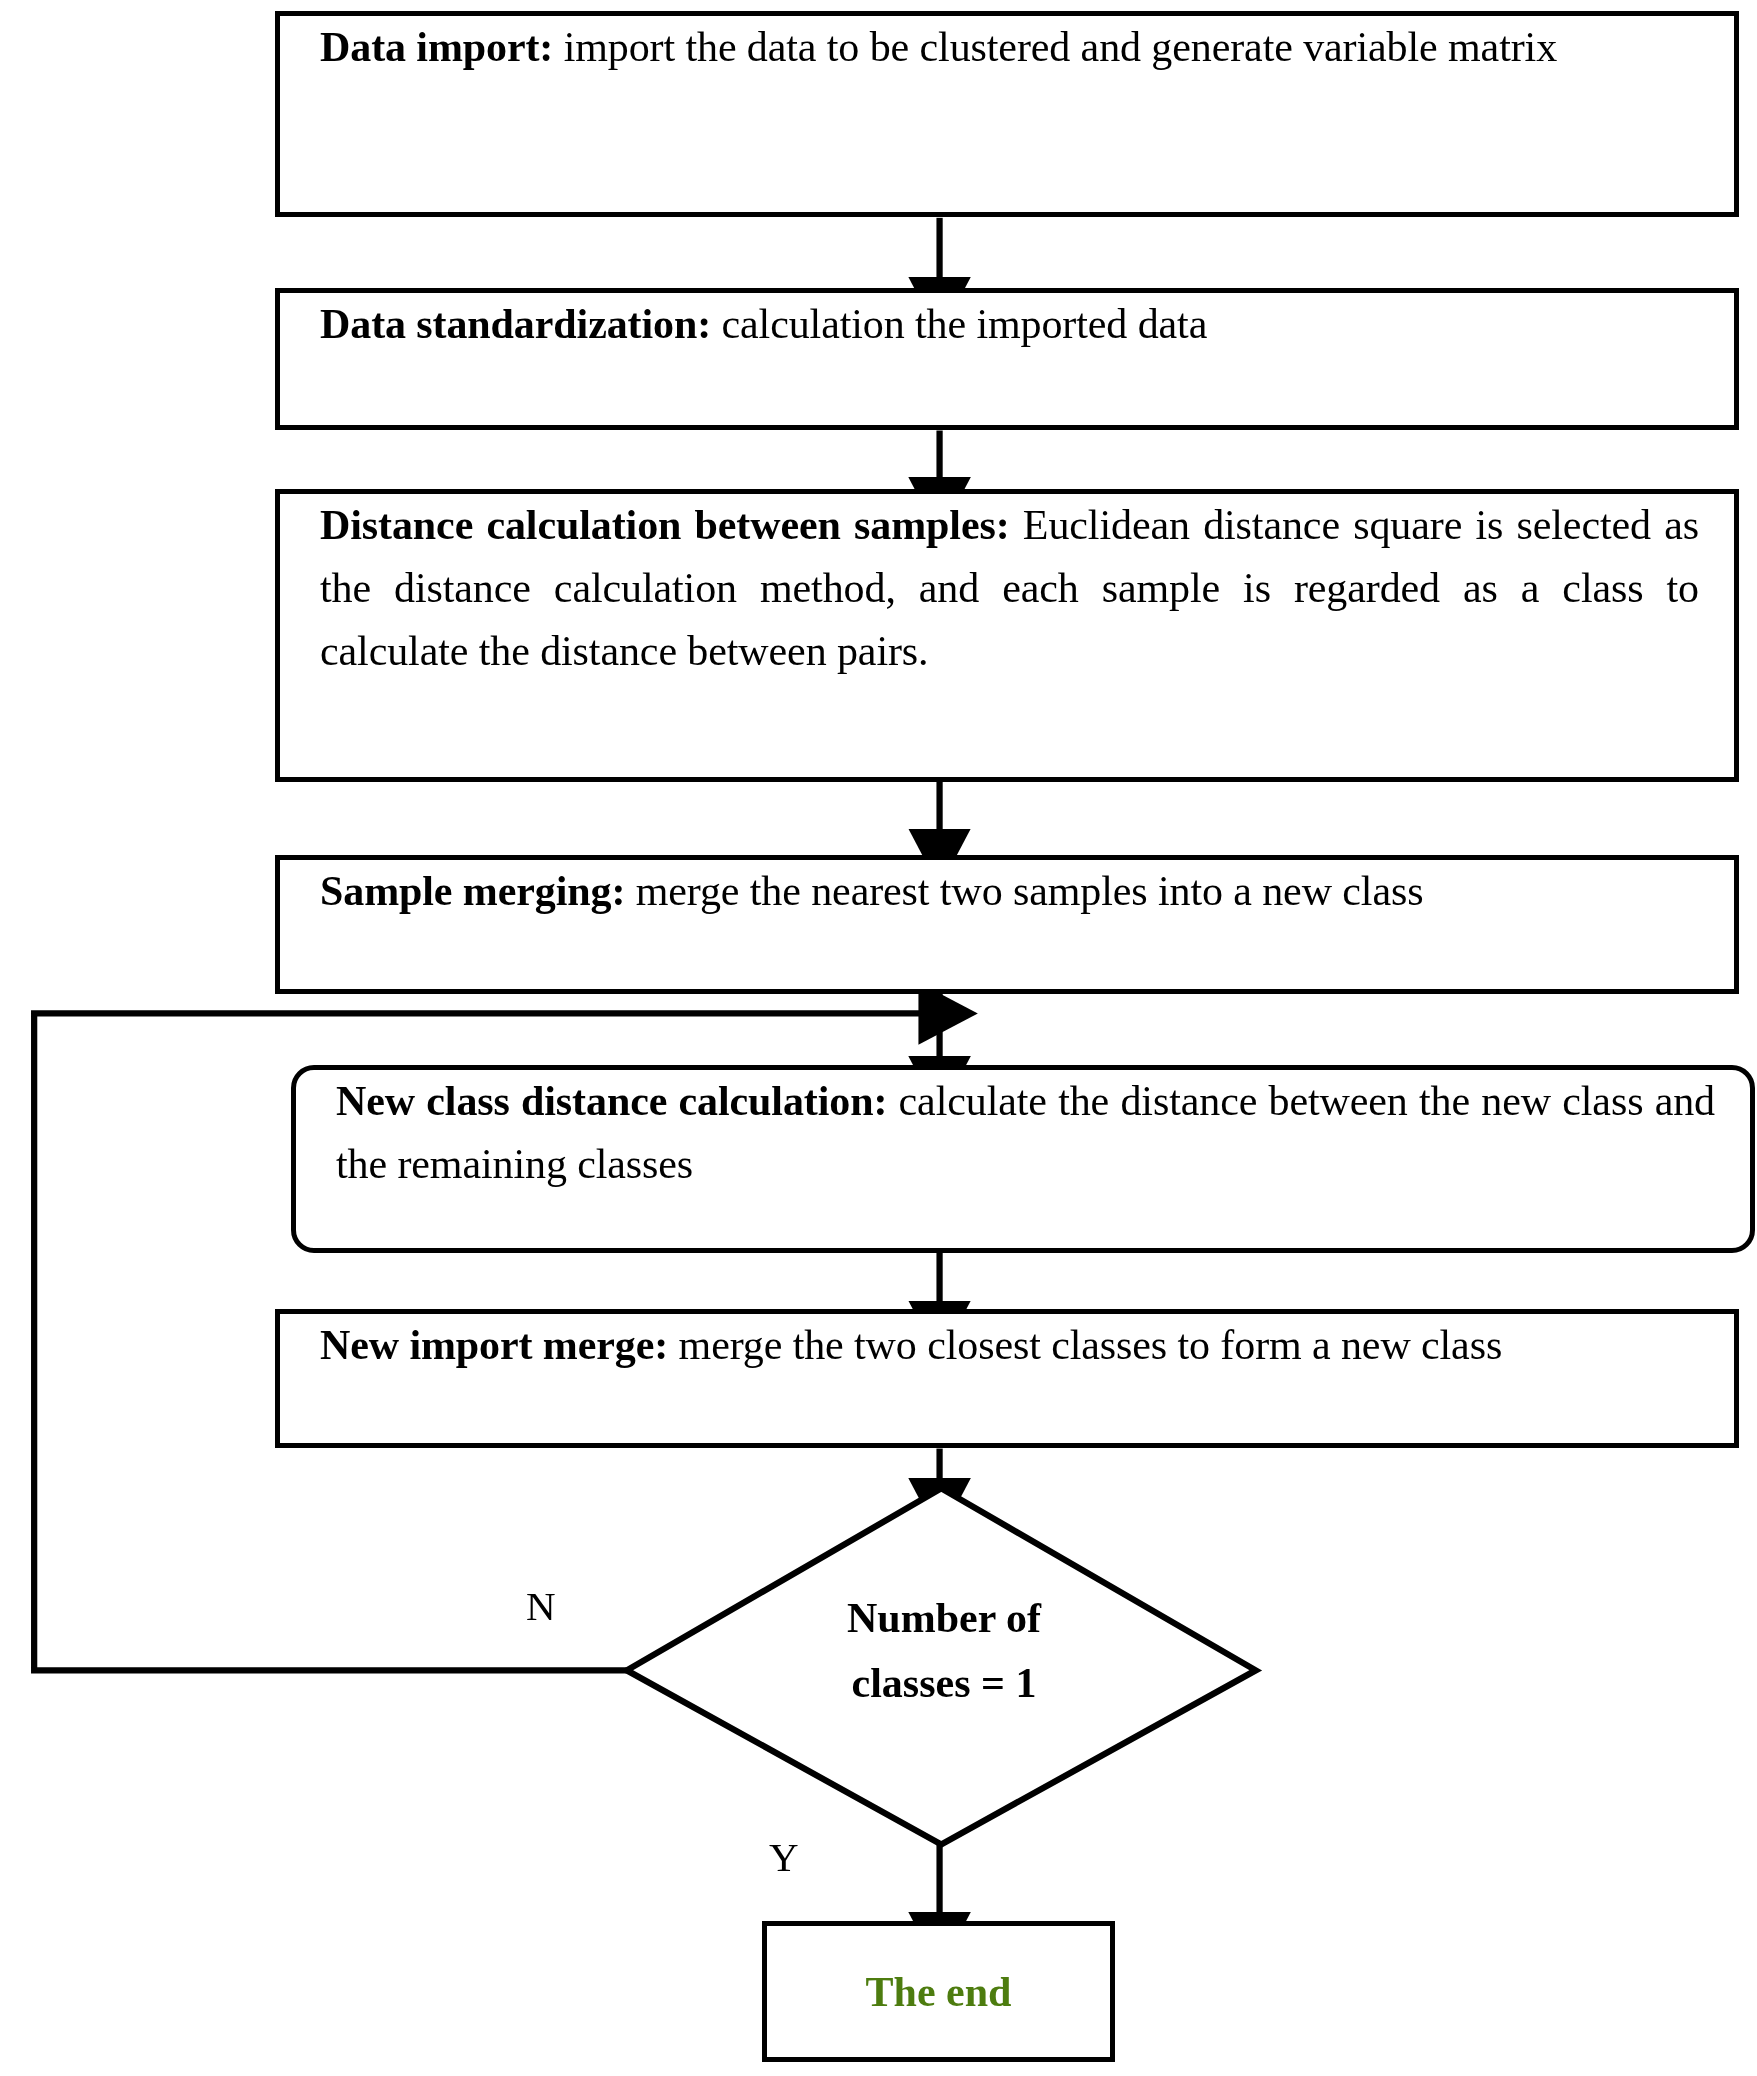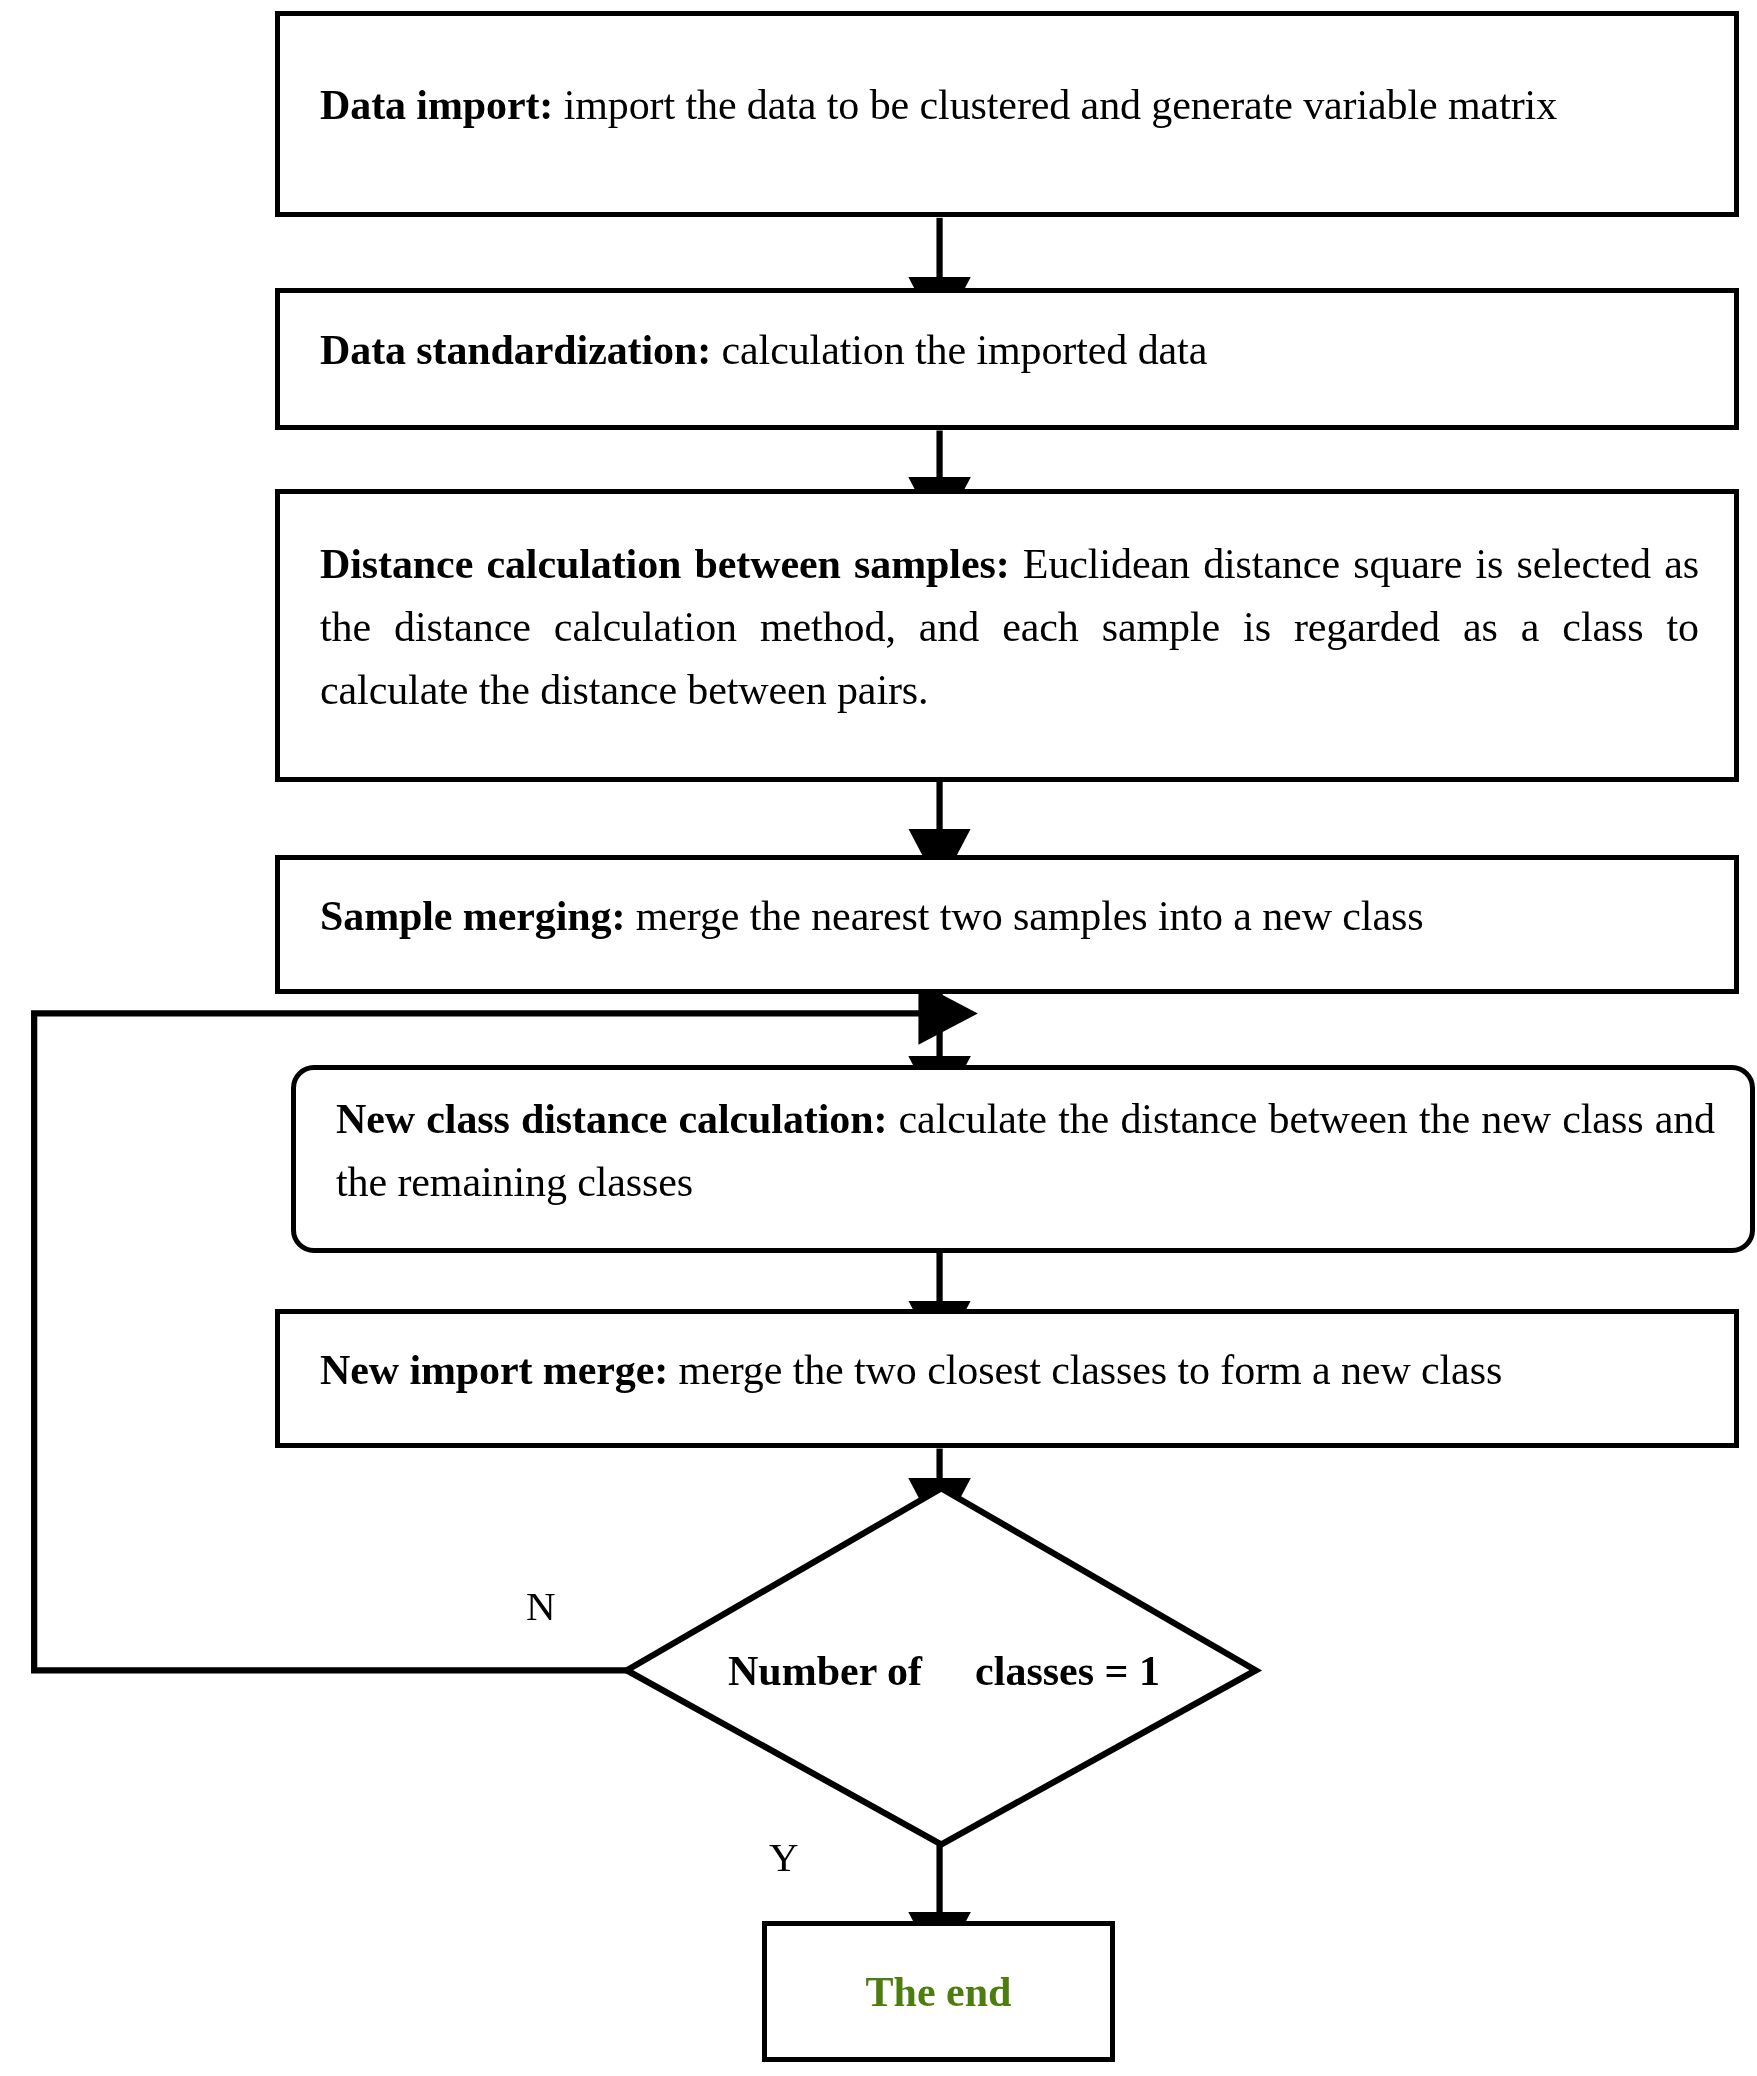--- a/index.html
+++ b/index.html
@@ -24,21 +24,21 @@
     width: 1758px;
     height: 2077px;
     pointer-events: none;
   }
   .proc-box {
     position: absolute;
     box-sizing: border-box;
     border: 5.1px solid #000000;
     background: #ffffff;
     display: flex;
-    align-items: center;
+    align-items: flex-start;
     padding: 0 35px 17px 40px;
   }
   .proc-text {
     font-size: 42px;
     line-height: 1.50;
     color: #000000;
     text-align: justify;
     text-align-last: left;
     width: 100%;
     letter-spacing: -0.1px;
@@ -56,22 +56,23 @@
     justify-content: center;
   }
   .end-text {
     font-size: 42px;
     font-weight: 700;
     color: #4d7c0f;
   }
   .diamond-label {
     position: absolute;
     display: flex;
+    flex-direction: column;
     align-items: center;
-    justify-content: space-between;
+    justify-content: flex-start;
     text-align: center;
     font-size: 42px;
     font-weight: 700;
     color: #000000;
     line-height: 1.55;
     white-space: nowrap;
   }
   .branch-label {
     position: absolute;
     font-size: 41px;

